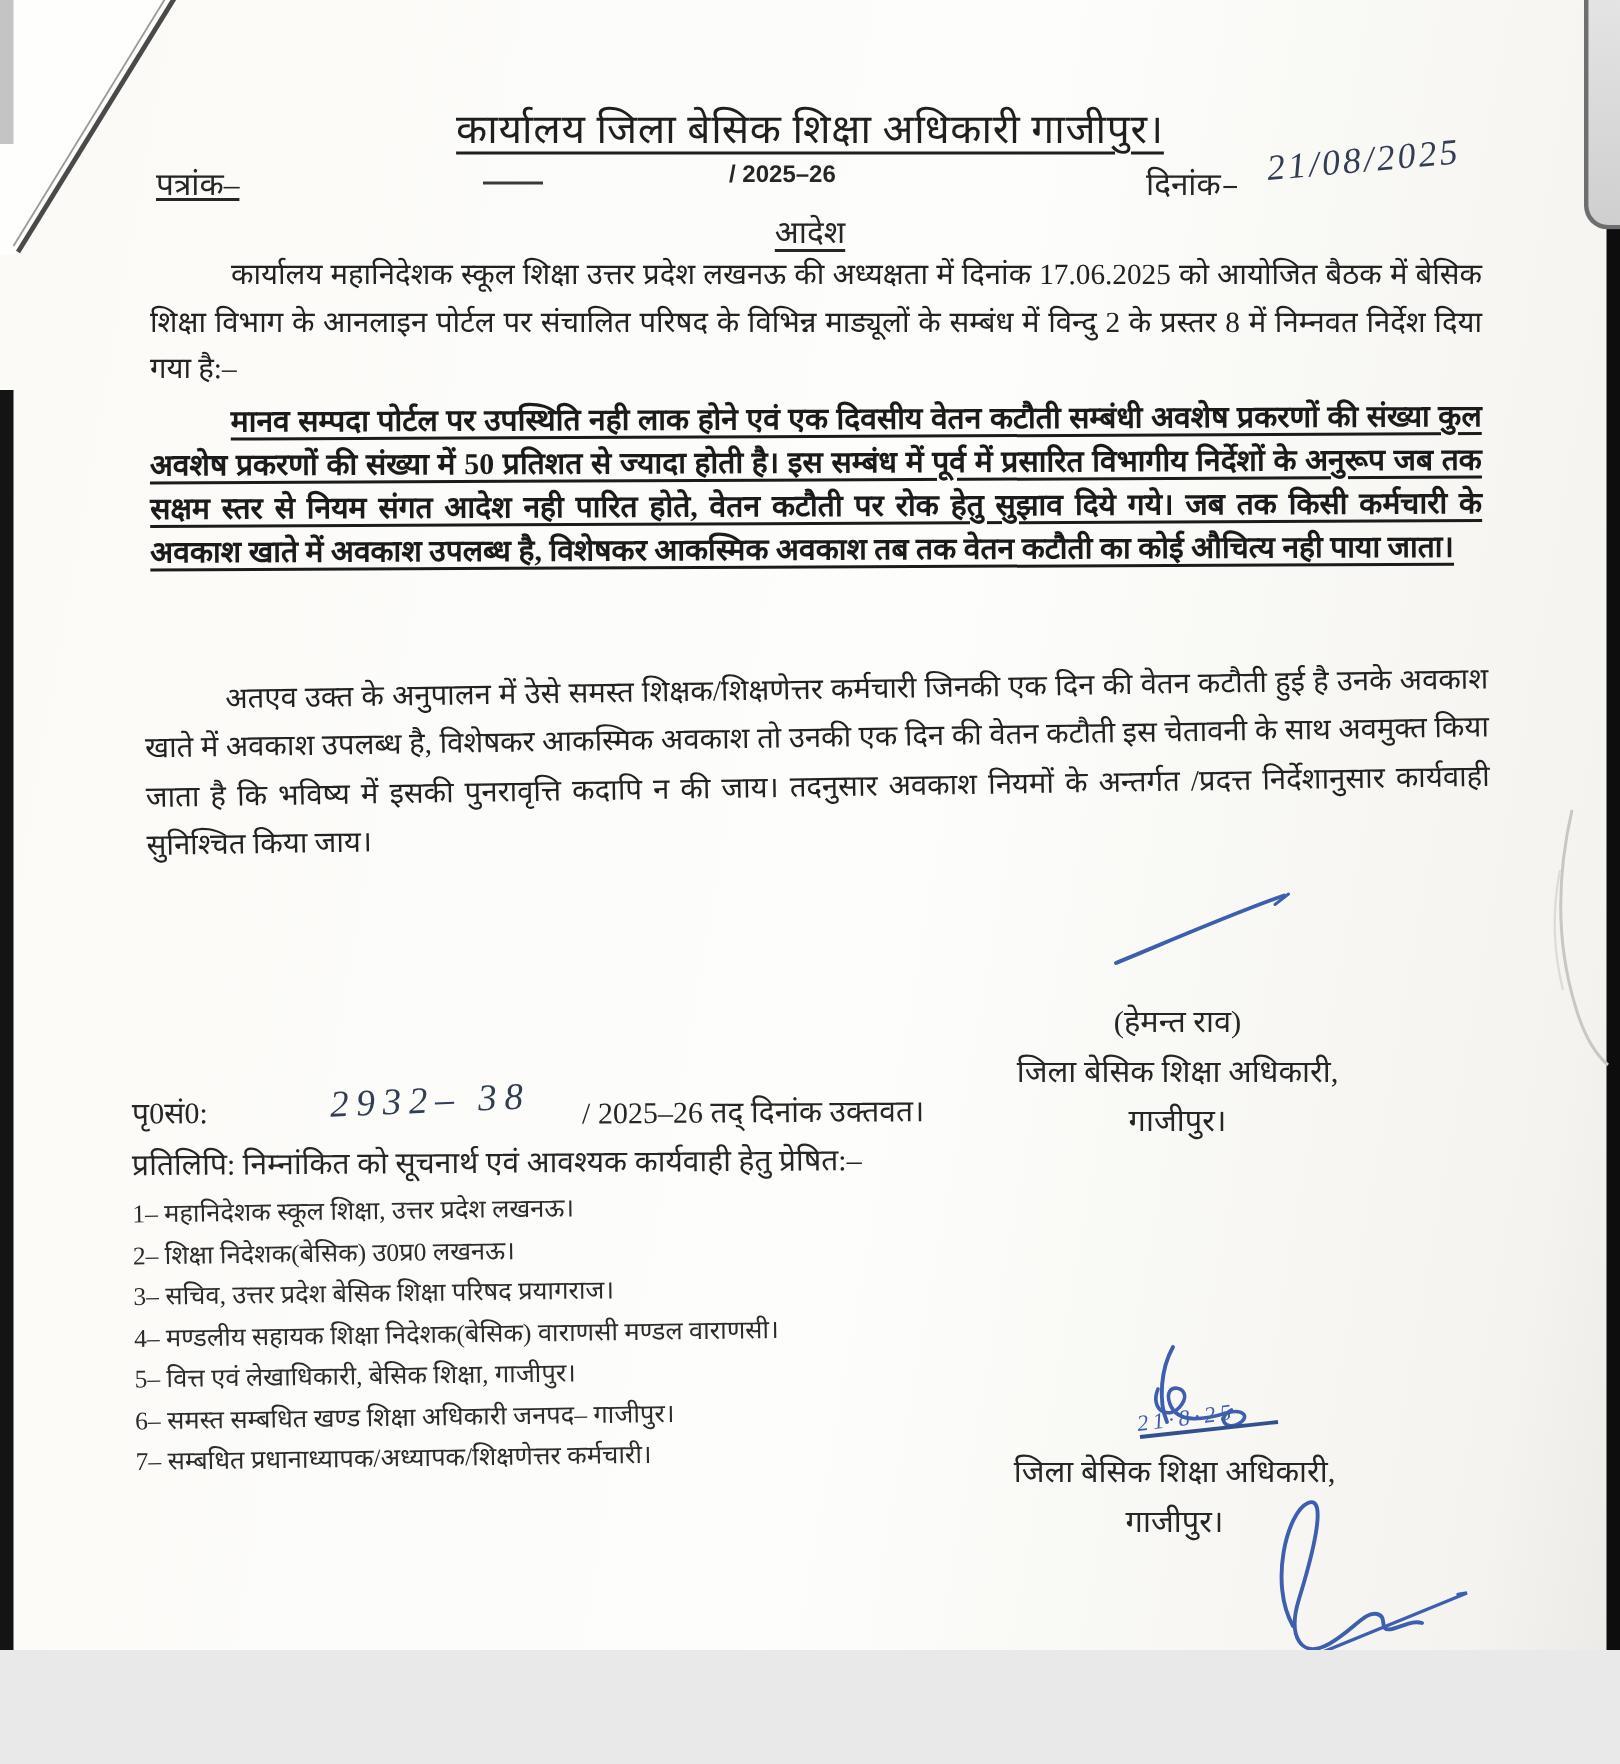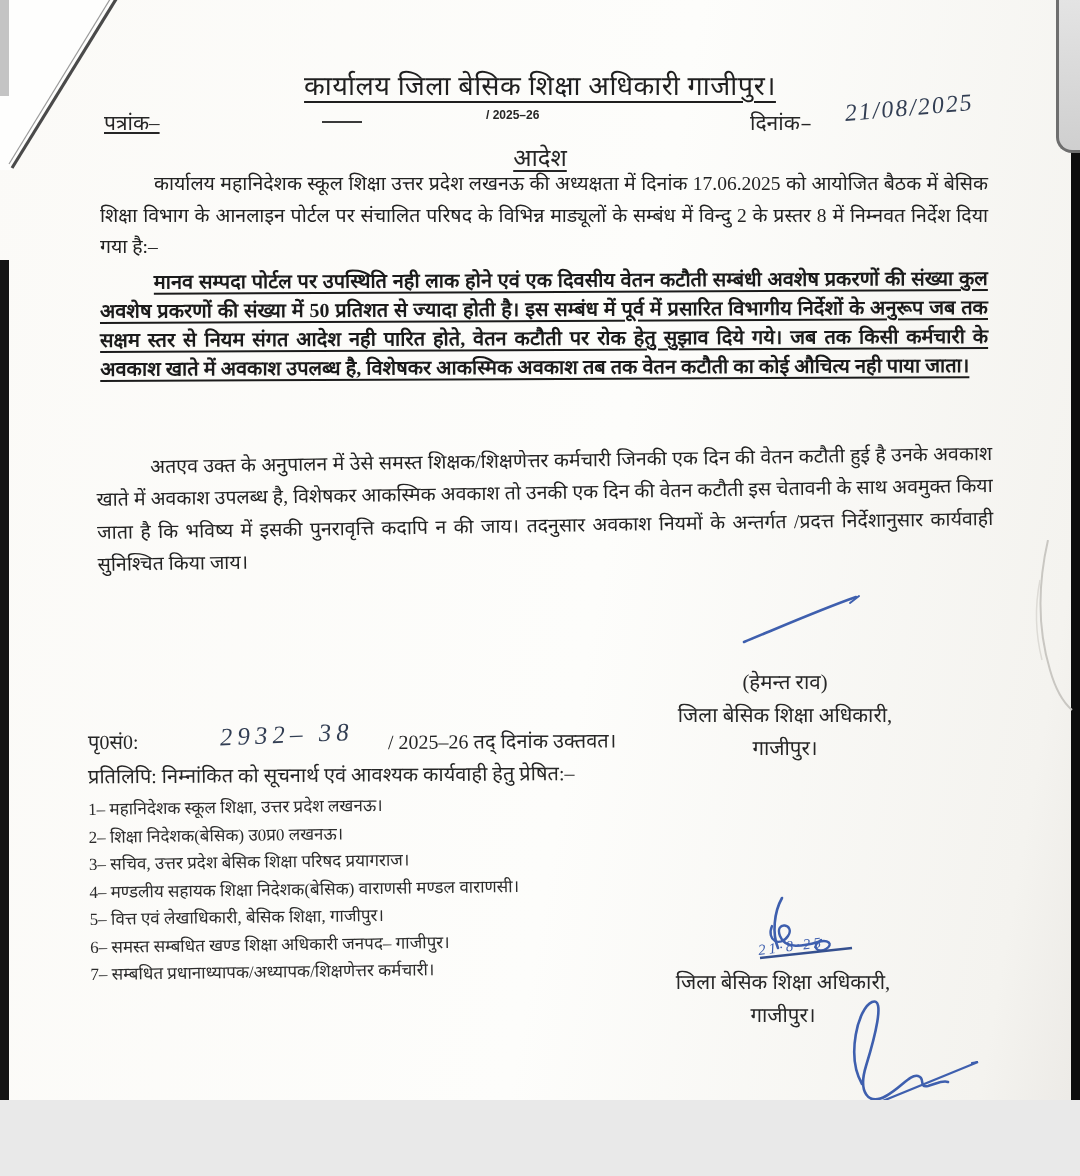--- a/index.html
+++ b/index.html
@@ -28,29 +28,29 @@
   .abs{position:absolute;}
   .title{
     left:0;right:0;top:66px;text-align:center;
     font-size:27px;letter-spacing:.5px;
     text-decoration:underline;text-underline-offset:6px;text-decoration-thickness:2px;
     color:#1f1f1f;
   }
   .refline{left:104px;top:108px;width:880px;font-size:21px;}
   .ref-label{position:absolute;left:0;top:0;text-decoration:underline;}
   .ref-dash{position:absolute;left:218px;top:13px;width:40px;border-top:2.5px solid #3a3a3a;}
-  .ref-session{position:absolute;left:382px;top:0;font-family:"Liberation Sans","DejaVu Sans",sans-serif;font-size:12px;font-weight:bold;}
-  .date-label{position:absolute;left:646px;top:0;font-family:Liberation Mono, monospace;}
+  .ref-session{position:absolute;left:382px;top:0;font-family:"Liberation Sans","DejaVu Sans",sans-serif;font-size:16px;font-weight:bold;}
+  .date-label{position:absolute;left:660px;top:0;font-family:Liberation Mono, monospace;}
   .hand{font-style:italic;color:#323e53;}
   .date-value{
     position:absolute;left:742px;top:-8px;font-size:24px;letter-spacing:2px;
     transform:rotate(-5deg);transform-origin:left bottom;white-space:nowrap;
   }
   .order-heading{
-    left:0;right:0;top:140px;text-align:center;font-size:24px;
+    left:0;right:0;top:140px;text-align:center;font-size:21px;
     text-decoration:underline;text-underline-offset:4px;
   }
   .para{
     left:100px;width:888px;text-align:justify;font-size:19.5px;line-height:1.62;
     color:#222;
   }
   .para .indent{display:inline-block;width:54px;}
   .para1{top:168px;}
   .para2{
     top:266px;font-weight:bold;font-size:20px;line-height:1.45;

